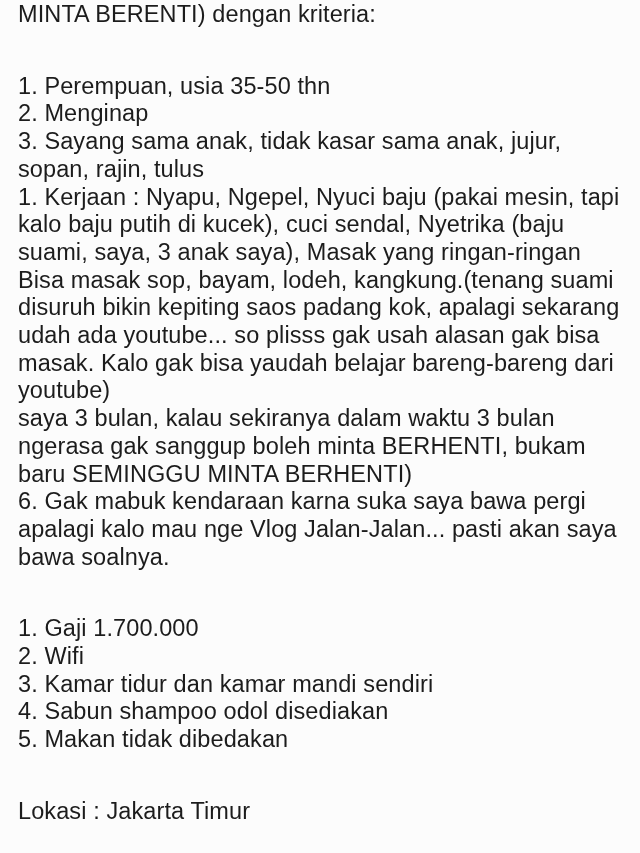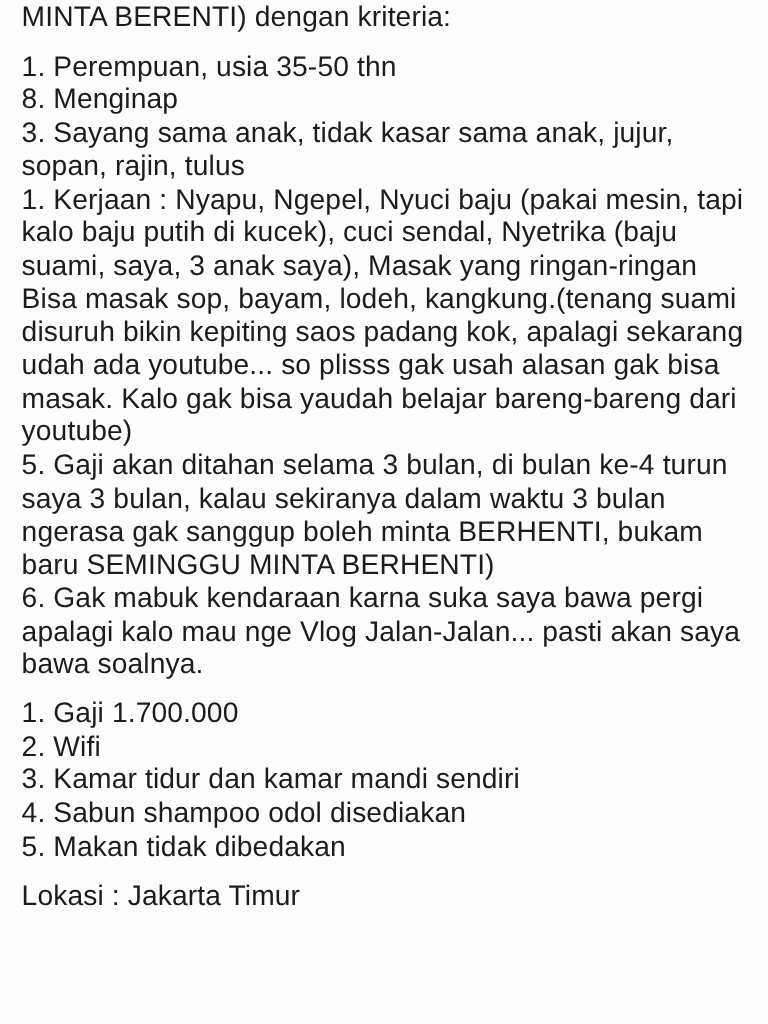--- a/index.html
+++ b/index.html
@@ -15,48 +15,47 @@
   }
   .doc {
     padding: 1px 10px 0 18px;
     color: #1c1c1c;
     font-size: 23.5px;
     line-height: 27.7px;
     font-weight: 400;
     letter-spacing: 0.1px;
   }
   .block {
-    margin-top: 13px; 
+    margin-top: 44px; 
   }
   .line {
     min-height: 27.7px;
     white-space: pre-wrap;
   }
 </style>
 </head>
 <body>
 
 <div class="doc">
 
   <div class="line">MINTA BERENTI) dengan kriteria:</div>
 
   <div class="block">
     <div class="line">1. Perempuan, usia 35-50 thn</div>
-    <div class="line">8. Menginap</div>
+    <div class="line">2. Menginap</div>
     <div class="line">3. Sayang sama anak, tidak kasar sama anak, jujur,</div>
     <div class="line">sopan, rajin, tulus</div>
     <div class="line">1. Kerjaan : Nyapu, Ngepel, Nyuci baju (pakai mesin, tapi</div>
     <div class="line">kalo baju putih di kucek), cuci sendal, Nyetrika (baju</div>
     <div class="line">suami, saya, 3 anak saya), Masak yang ringan-ringan</div>
     <div class="line">Bisa masak sop, bayam, lodeh, kangkung.(tenang suami</div>
     <div class="line">disuruh bikin kepiting saos padang kok, apalagi sekarang</div>
     <div class="line">udah ada youtube... so plisss gak usah alasan gak bisa</div>
     <div class="line">masak. Kalo gak bisa yaudah belajar bareng-bareng dari</div>
     <div class="line">youtube)</div>
-    <div class="line">5. Gaji akan ditahan selama 3 bulan, di bulan ke-4 turun</div>
     <div class="line">saya 3 bulan, kalau sekiranya dalam waktu 3 bulan</div>
     <div class="line">ngerasa gak sanggup boleh minta BERHENTI, bukam</div>
     <div class="line">baru SEMINGGU MINTA BERHENTI)</div>
     <div class="line">6. Gak mabuk kendaraan karna suka saya bawa pergi</div>
     <div class="line">apalagi kalo mau nge Vlog Jalan-Jalan... pasti akan saya</div>
     <div class="line">bawa soalnya.</div>
   </div>
 
   <div class="block">
     <div class="line">1. Gaji 1.700.000</div>

